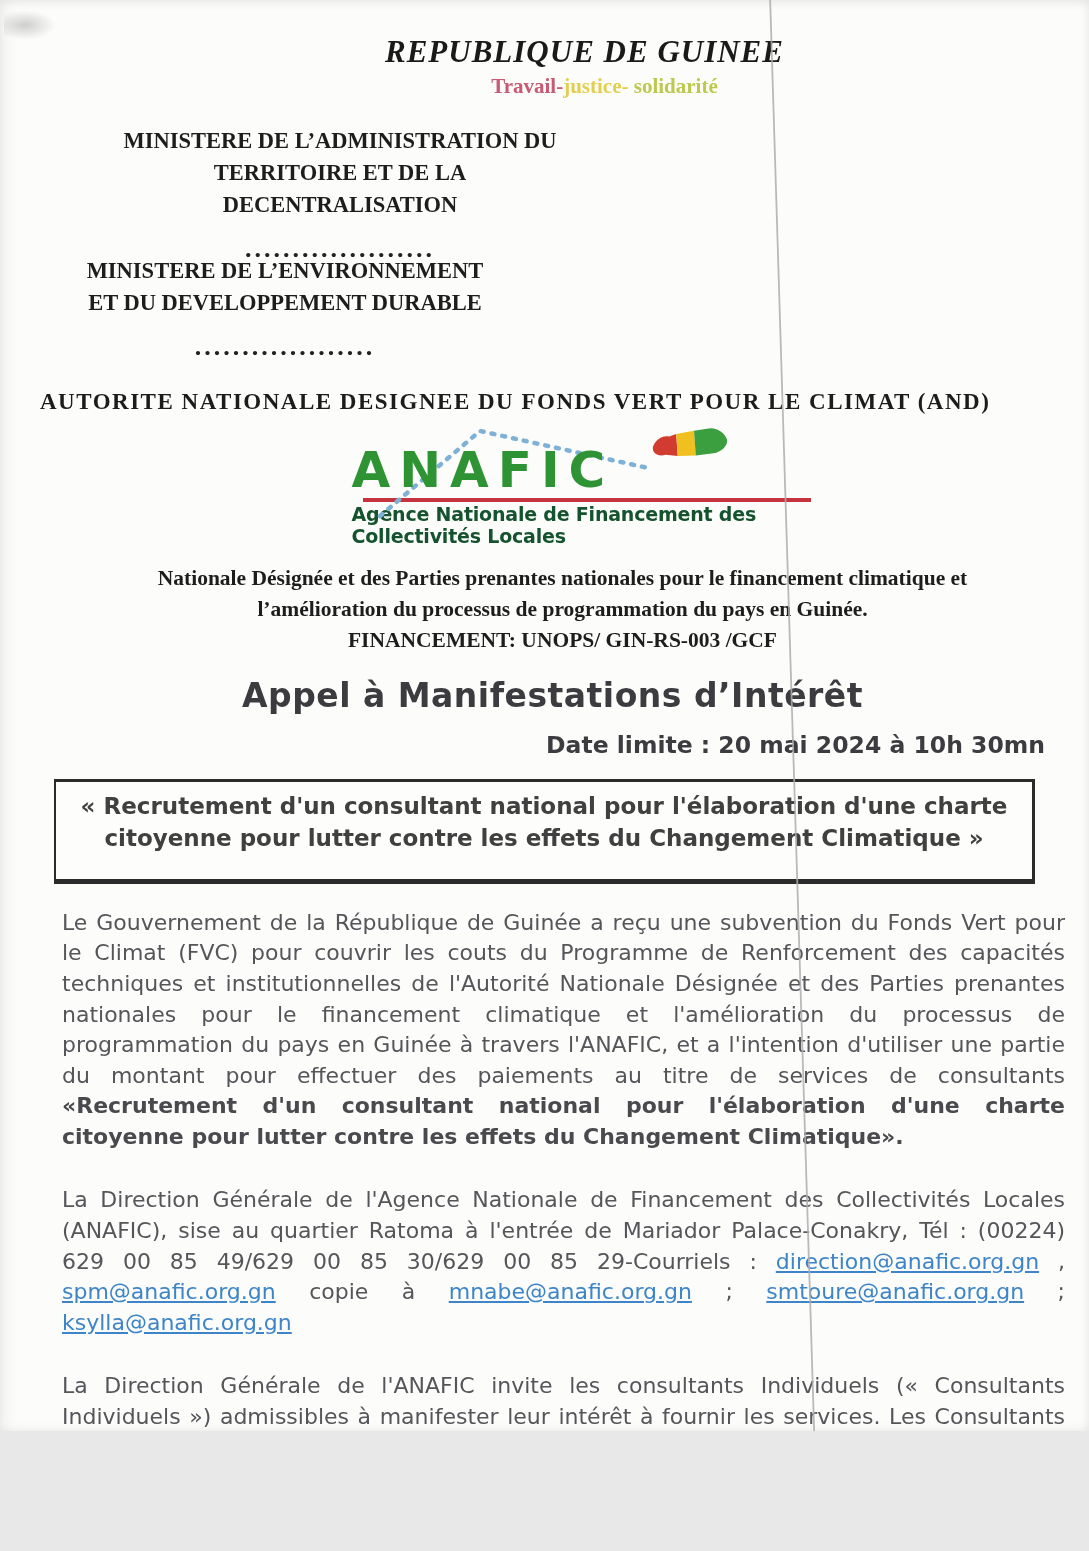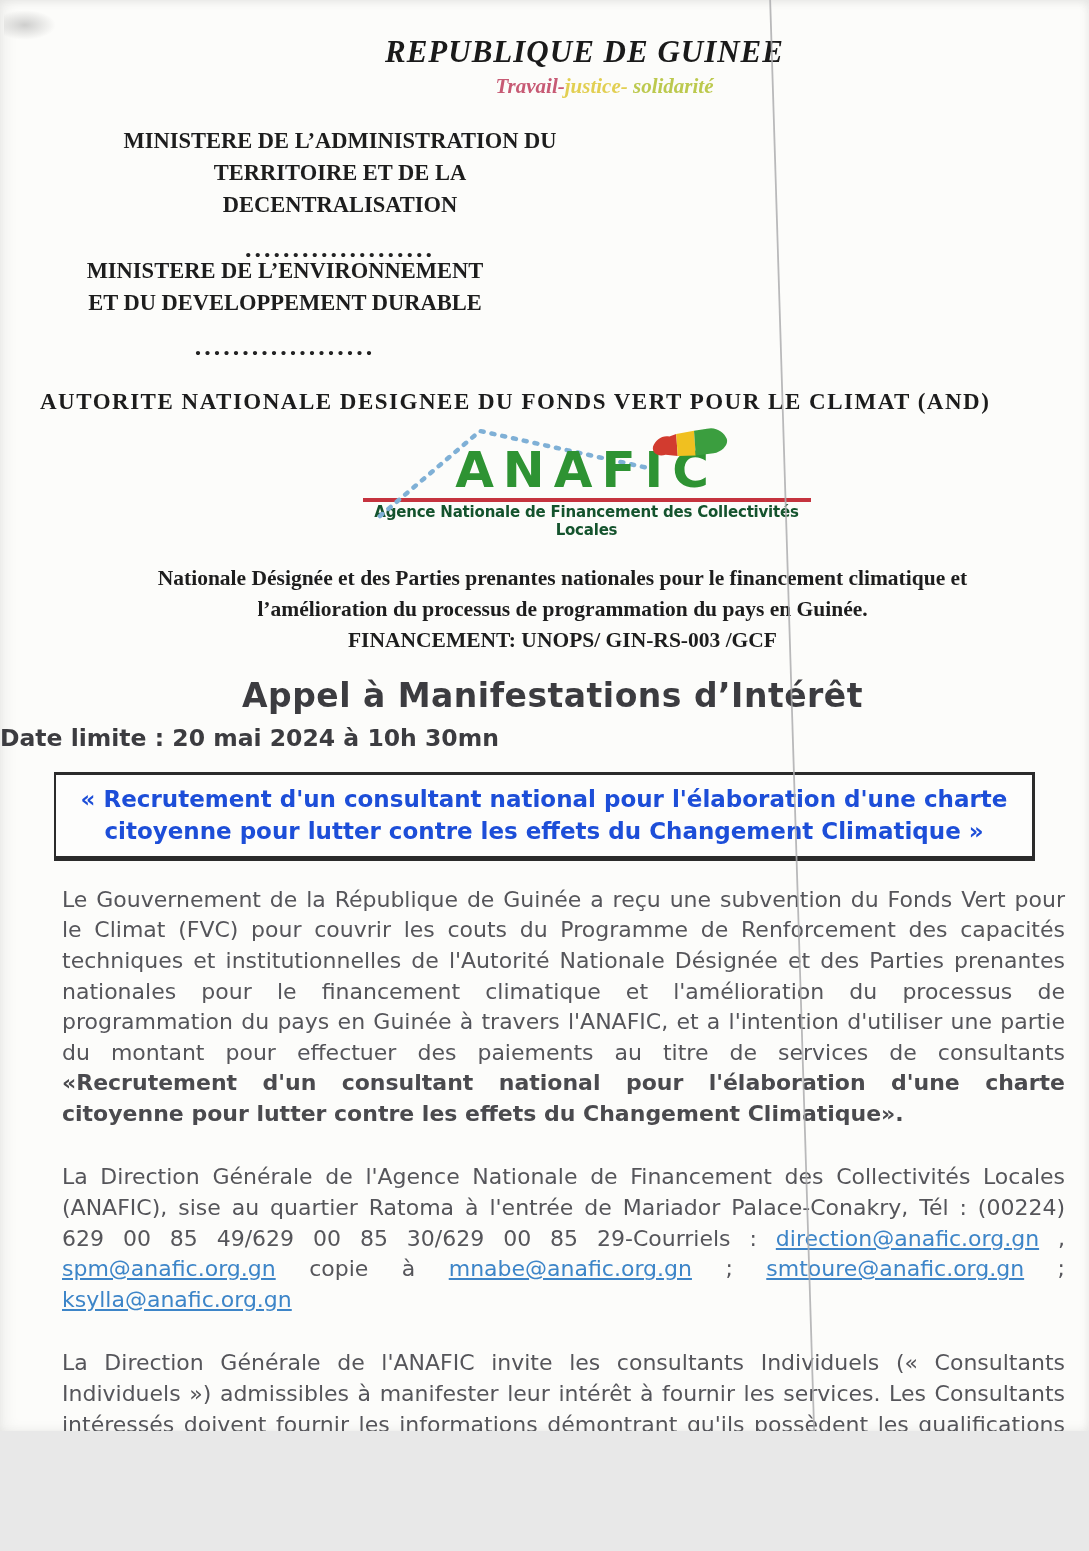--- a/index.html
+++ b/index.html
@@ -21,21 +21,21 @@
   .overlay-svg{position:absolute;left:0;top:0;width:1089px;height:1551px;pointer-events:none;}
   .republic{
     padding:34px 0 0 80px;text-align:center;
     font-family:"Liberation Serif",serif;
     font-size:31px;font-weight:bold;font-style:italic;
     letter-spacing:1px;color:#1a1a1a;
   }
   .motto{
     padding:4px 0 0 120px;text-align:center;
     font-family:"Liberation Serif",serif;
-    font-size:21px;font-style:italic;font-weight:bold;
+    font-size:21px;font-weight:bold;
   }
   .motto .travail{color:#c75a74;}
   .motto .justice{color:#e2cf52;}
   .motto .solidarite{color:#bcc94e;}
   .ministries{
     display:flex;justify-content:space-between;
     padding:26px 12px 0 70px;
     flex-direction:column;
   }
   .ministry{
@@ -53,56 +53,56 @@
   }
   .authority{
     margin-top:36px;padding-left:40px;text-align:left;
     font-family:"Liberation Serif",serif;
     font-weight:bold;font-size:23px;letter-spacing:1.5px;color:#1c1c1c;
   }
   
   .logo{
     position:relative;width:470px;margin:6px auto 16px;
     transform:translateX(42px);
-    text-align:center;height:118px;
+    text-align:left;height:118px;
   }
   .logo-roof{position:absolute;left:0;top:0;}
   .logo-name{
     position:relative;display:inline-block;margin-top:24px;
     font-weight:bold;font-size:50px;line-height:1;
     letter-spacing:9px;color:#2e9333;
   }
   .logo-flag{position:absolute;left:298px;top:6px;}
   .logo-underline{width:448px;height:4px;background:#c5333e;margin:3px auto 0;}
   .logo-tagline{
-    margin-top:1px;font-weight:bold;font-size:15px;letter-spacing:-.2px;
+    margin-top:1px;font-weight:bold;font-size:19px;letter-spacing:-.2px;
     color:#14532d;
   }
   
   .program{
     margin-top:24px;padding-left:36px;text-align:center;
     font-family:"Liberation Serif",serif;
     font-weight:bold;font-size:21.5px;line-height:1.44;color:#1d1d1d;
   }
   
   .appel{
     margin-top:20px;padding-left:16px;text-align:center;
     font-weight:bold;font-size:33px;letter-spacing:.5px;color:#3c3c40;
   }
   .deadline{
-    margin-top:9px;padding-right:44px;text-align:left;
+    margin-top:16px;padding-right:44px;text-align:right;
     font-weight:bold;font-size:23.5px;color:#3c3c40;
   }
   
   .boxed-title{
     margin:20px auto 0;width:956px;
     border:3px solid #2b2b2b;border-bottom-width:5px;border-left-width:2px;
-    padding:8px 10px 8px;
+    padding:8px 10px 24px;
     text-align:center;font-weight:bold;font-size:23px;line-height:1.42;
-    color:#1d4ed8;background:#fdfdfc;
+    color:#404040;background:#fdfdfc;
   }
   
   .body{
     margin:24px 24px 0 62px;
     font-size:22px;line-height:1.39;color:#55555a;
     text-align:justify;
   }
   .body p{margin:0;}
   .body .gap1{margin-top:31px;}
   .body .gap2{margin-top:33px;}

